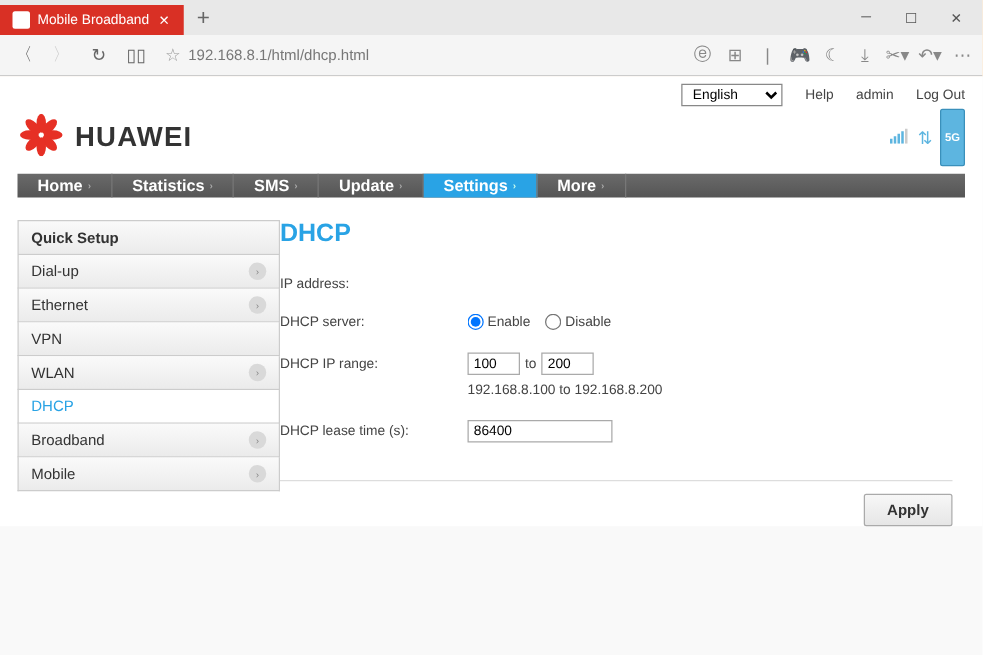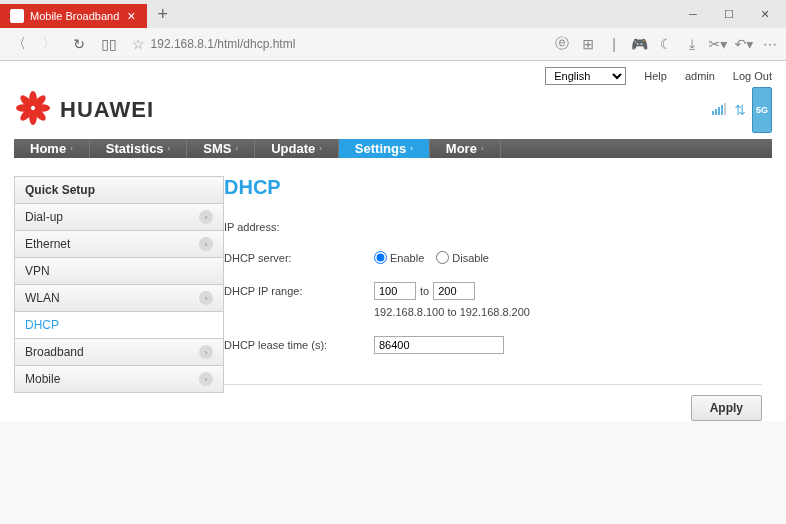--- a/index.html
+++ b/index.html
@@ -52,21 +52,21 @@
     .sidebar-item:first-child { border-top: 1px solid #ccc; font-weight: bold; }
     .sidebar-item.active { color: #29a3e5; background: #fff; }
     .side-chev { width: 14px; height: 14px; background: #d9d9d9; border-radius: 50%; display: flex; align-items: center; justify-content: center; font-size: 8px; color: #888; }
     
     .main-panel { flex: 1; padding-right: 10px; }
     .panel-title { color: #29a3e5; font-size: 20px; font-weight: bold; margin-bottom: 22px; }
     .form-row { display: flex; align-items: center; margin-bottom: 18px; font-size: 11px; color: #444; }
     .form-label { width: 150px; }
     .form-control { display: flex; align-items: center; gap: 4px; }
     .inp-small { width: 42px; border: 1px solid #aaa; padding: 2px 4px; font-size: 11px; }
-    .inp-wide { width: 130px; border: 1px solid #aaa; padding: 2px 4px; font-size: 11px; }
+    .inp-wide { width: 116px; border: 1px solid #aaa; padding: 2px 4px; font-size: 11px; }
     .radio-group { display: flex; gap: 12px; align-items: center; }
     .radio-group label { display: flex; align-items: center; gap: 3px; cursor: pointer; }
     .range-hint { font-size: 11px; color: #444; margin-left: 150px; margin-top: -12px; margin-bottom: 18px; }
     .separator { border-top: 1px solid #ddd; margin-top: 30px; margin-bottom: 10px; }
     .apply-row { display: flex; justify-content: flex-end; }
     .apply-btn { background: linear-gradient(#f7f7f7, #e6e6e6); border: 1px solid #aaa; padding: 5px 18px; font-size: 12px; font-weight: bold; cursor: pointer; border-radius: 2px; color: #333; }
   </style>
 </head>
 <body>
 

